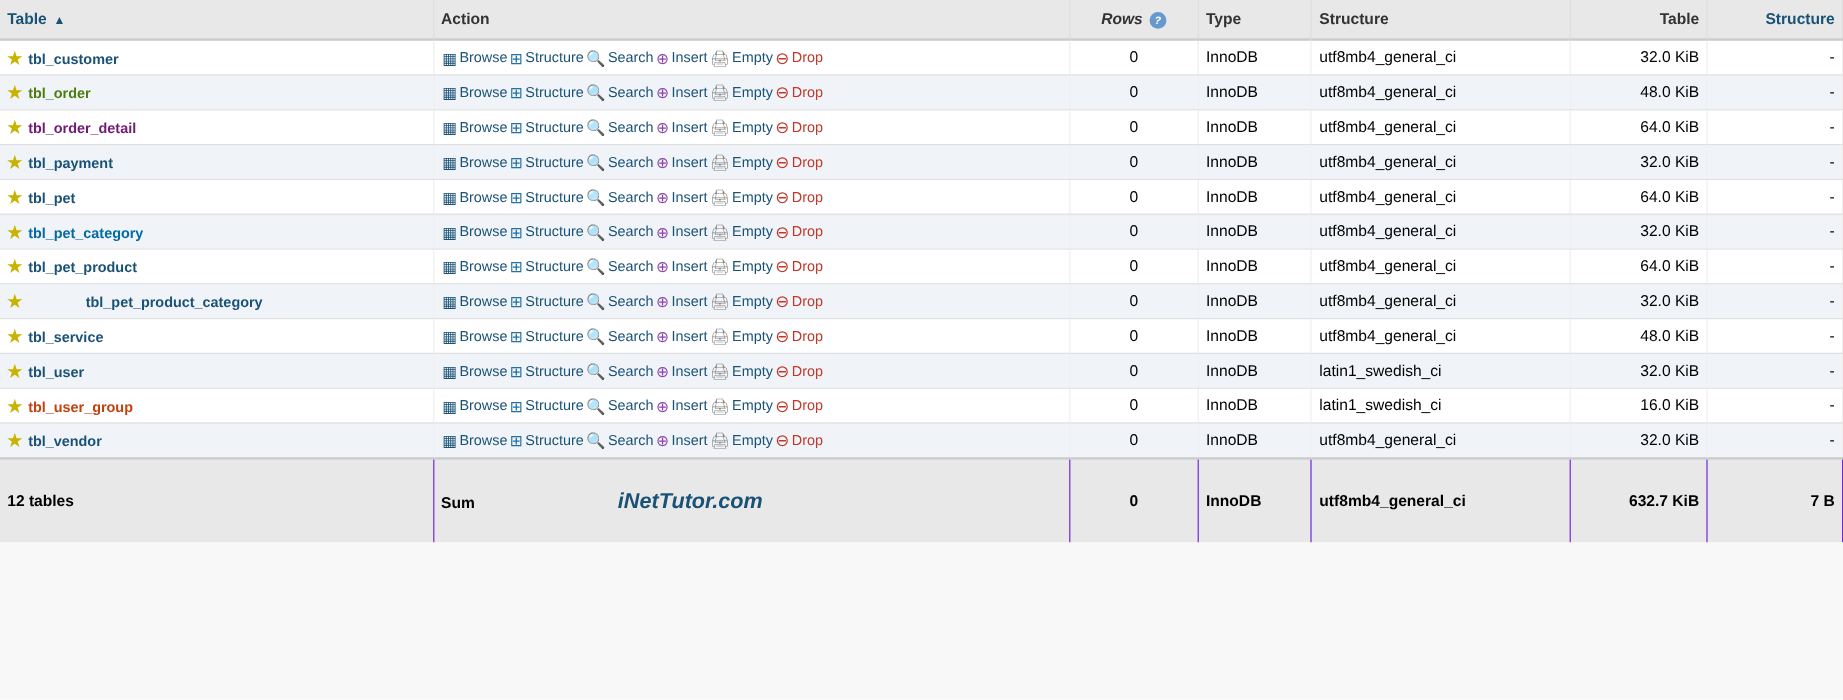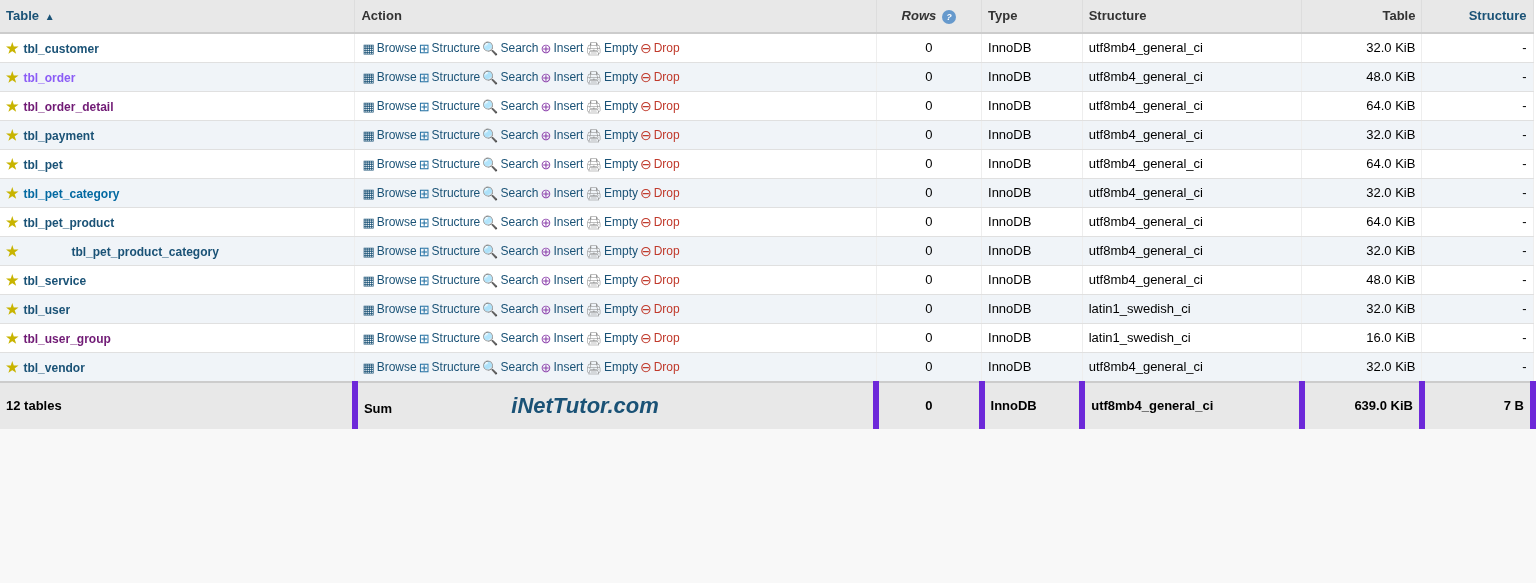--- a/index.html
+++ b/index.html
@@ -50,43 +50,43 @@
       color: #333;
     }
     td.center { text-align: center; }
     td.right { text-align: right; }
 
     tfoot tr {
       background: #e8e8e8;
       font-weight: bold;
     }
     tfoot td {
-      padding: 10px 6px;
+      padding: 24px 6px;
       border-top: 2px solid #ccc;
-      border-right: 6px solid #6d28d9;
+      border-right: 1px solid #6d28d9;
       white-space: nowrap;
     }
     tfoot td.center { text-align: center; }
     tfoot td.right { text-align: right; }
 
     .action-btn {
       display: inline-flex;
       align-items: center;
       gap: 2px;
       color: #1a5276;
       text-decoration: none;
       margin: 0 1px;
       cursor: pointer;
       font-size: 12px;
     }
 
     .icon-star { color: #c8b400; font-size: 14px; }
 
     .footer-brand {
-      font-size: 22px;
+      font-size: 18px;
       font-style: italic;
       font-weight: bold;
       color: #1a5276;
     }
 
     .help-icon {
       display: inline-block;
       width: 14px;
       height: 14px;
       background: #6699cc;
@@ -136,21 +136,21 @@
   <tr>
         <td class="table-name"><span class="icon-star">★ </span><a class="action-btn" style="font-weight: bold; color: rgb(26, 82, 118);">tbl_customer</a></td>
         <td class="actions"><a class="action-btn"><span style="font-size:13px;">▦</span> Browse</a><a class="action-btn"><span style="color:#2471a3;font-size:13px;">⊞</span> Structure</a><a class="action-btn"><span style="color:#1e8449;font-size:13px;">🔍</span> Search</a><a class="action-btn"><span style="color:#8e44ad;font-size:13px;">⊕</span> Insert</a><a class="action-btn"><span style="color:#888;font-size:13px;">🖨</span> Empty</a><a class="action-btn" style="color: rgb(192, 57, 43);"><span style="color:#c0392b;font-size:14px;">⊖</span> Drop</a></td>
         <td class="center">0</td>
         <td>InnoDB</td>
         <td>utf8mb4_general_ci</td>
         <td class="right">32.0 KiB</td>
         <td class="right">-</td>
       </tr>
       <tr>
-        <td class="table-name"><span class="icon-star">★ </span><a class="action-btn" style="font-weight: bold; color: #8b5cf6;">tbl_order</a></td>
+        <td class="table-name"><span class="icon-star">★ </span><a class="action-btn" style="font-weight: bold; color: #4d7c0f;">tbl_order</a></td>
         <td class="actions"><a class="action-btn"><span style="font-size:13px;">▦</span> Browse</a><a class="action-btn"><span style="color:#2471a3;font-size:13px;">⊞</span> Structure</a><a class="action-btn"><span style="color:#1e8449;font-size:13px;">🔍</span> Search</a><a class="action-btn"><span style="color:#8e44ad;font-size:13px;">⊕</span> Insert</a><a class="action-btn"><span style="color:#888;font-size:13px;">🖨</span> Empty</a><a class="action-btn" style="color: rgb(192, 57, 43);"><span style="color:#c0392b;font-size:14px;">⊖</span> Drop</a></td>
         <td class="center">0</td>
         <td>InnoDB</td>
         <td>utf8mb4_general_ci</td>
         <td class="right">48.0 KiB</td>
         <td class="right">-</td>
       </tr>
       <tr>
         <td class="table-name"><span class="icon-star">★ </span><a class="action-btn" style="font-weight: bold; color: #701a75;">tbl_order_detail</a></td>
         <td class="actions"><a class="action-btn"><span style="font-size:13px;">▦</span> Browse</a><a class="action-btn"><span style="color:#2471a3;font-size:13px;">⊞</span> Structure</a><a class="action-btn"><span style="color:#1e8449;font-size:13px;">🔍</span> Search</a><a class="action-btn"><span style="color:#8e44ad;font-size:13px;">⊕</span> Insert</a><a class="action-btn"><span style="color:#888;font-size:13px;">🖨</span> Empty</a><a class="action-btn" style="color: rgb(192, 57, 43);"><span style="color:#c0392b;font-size:14px;">⊖</span> Drop</a></td>
@@ -217,21 +217,21 @@
       <tr>
         <td class="table-name"><span class="icon-star">★ </span><a class="action-btn" style="font-weight: bold; color: rgb(26, 82, 118);">tbl_user</a></td>
         <td class="actions"><a class="action-btn"><span style="font-size:13px;">▦</span> Browse</a><a class="action-btn"><span style="color:#2471a3;font-size:13px;">⊞</span> Structure</a><a class="action-btn"><span style="color:#1e8449;font-size:13px;">🔍</span> Search</a><a class="action-btn"><span style="color:#8e44ad;font-size:13px;">⊕</span> Insert</a><a class="action-btn"><span style="color:#888;font-size:13px;">🖨</span> Empty</a><a class="action-btn" style="color: rgb(192, 57, 43);"><span style="color:#c0392b;font-size:14px;">⊖</span> Drop</a></td>
         <td class="center">0</td>
         <td>InnoDB</td>
         <td>latin1_swedish_ci</td>
         <td class="right">32.0 KiB</td>
         <td class="right">-</td>
       </tr>
       <tr>
-        <td class="table-name"><span class="icon-star">★ </span><a class="action-btn" style="font-weight: bold; color: #701a75;">tbl_user_group</a></td>
+        <td class="table-name"><span class="icon-star">★ </span><a class="action-btn" style="font-weight: bold; color: #c2410c;">tbl_user_group</a></td>
         <td class="actions"><a class="action-btn"><span style="font-size:13px;">▦</span> Browse</a><a class="action-btn"><span style="color:#2471a3;font-size:13px;">⊞</span> Structure</a><a class="action-btn"><span style="color:#1e8449;font-size:13px;">🔍</span> Search</a><a class="action-btn"><span style="color:#8e44ad;font-size:13px;">⊕</span> Insert</a><a class="action-btn"><span style="color:#888;font-size:13px;">🖨</span> Empty</a><a class="action-btn" style="color: rgb(192, 57, 43);"><span style="color:#c0392b;font-size:14px;">⊖</span> Drop</a></td>
         <td class="center">0</td>
         <td>InnoDB</td>
         <td>latin1_swedish_ci</td>
         <td class="right">16.0 KiB</td>
         <td class="right">-</td>
       </tr>
       <tr>
         <td class="table-name"><span class="icon-star">★ </span><a class="action-btn" style="font-weight: bold; color: rgb(26, 82, 118);">tbl_vendor</a></td>
         <td class="actions"><a class="action-btn"><span style="font-size:13px;">▦</span> Browse</a><a class="action-btn"><span style="color:#2471a3;font-size:13px;">⊞</span> Structure</a><a class="action-btn"><span style="color:#1e8449;font-size:13px;">🔍</span> Search</a><a class="action-btn"><span style="color:#8e44ad;font-size:13px;">⊕</span> Insert</a><a class="action-btn"><span style="color:#888;font-size:13px;">🖨</span> Empty</a><a class="action-btn" style="color: rgb(192, 57, 43);"><span style="color:#c0392b;font-size:14px;">⊖</span> Drop</a></td>
@@ -255,20 +255,20 @@
       <td class="center">
         <span>0</span>
       </td>
       <td>
         <span>InnoDB</span>
       </td>
       <td>
         <span>utf8mb4_general_ci</span>
       </td>
       <td class="right">
-        <span>639.0 KiB</span>
+        <span>632.7 KiB</span>
       </td>
       <td class="right">
         <span>7 B</span>
       </td>
     </tr>
   </tfoot>
 </table>
 
 </body></html>

